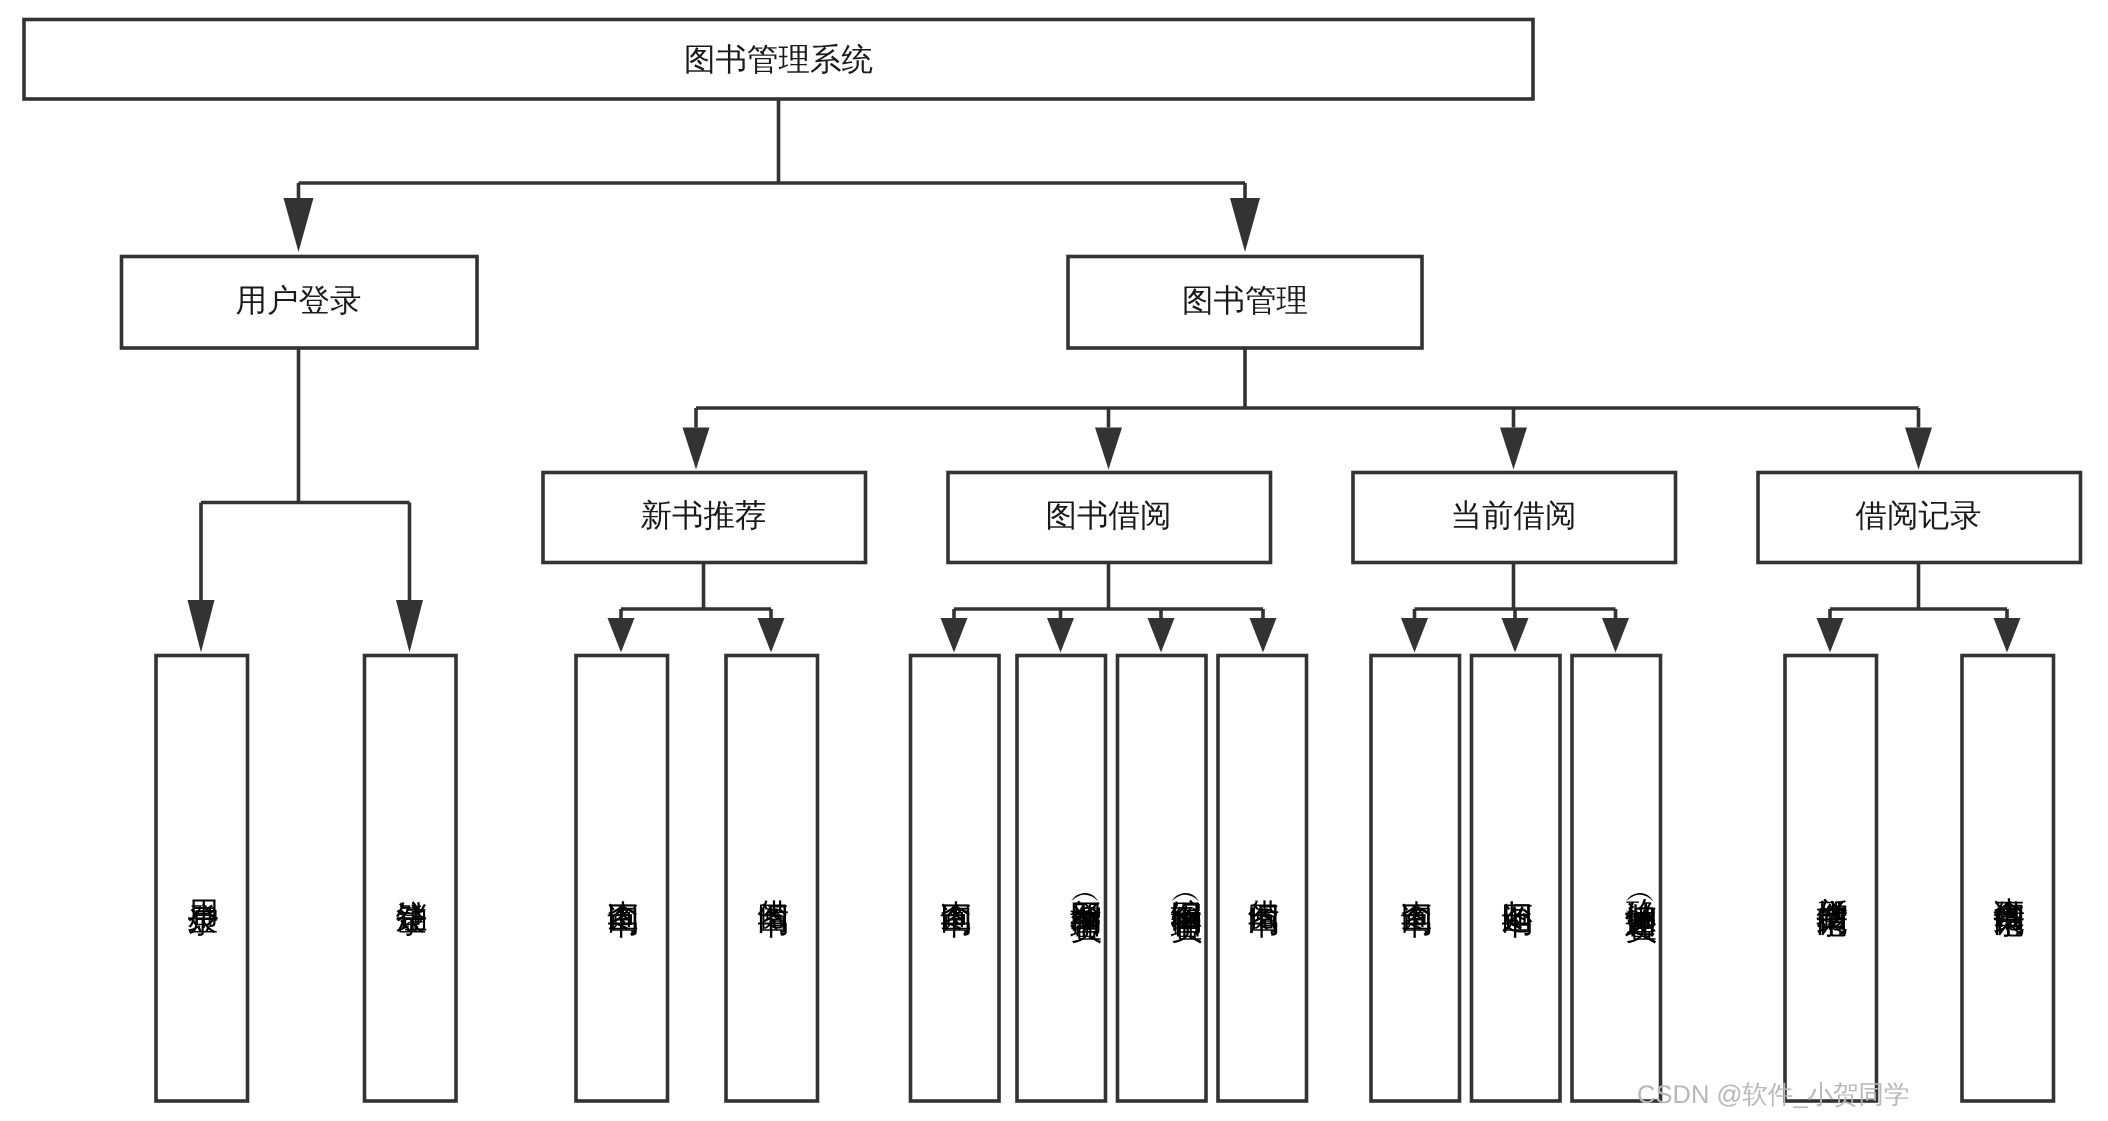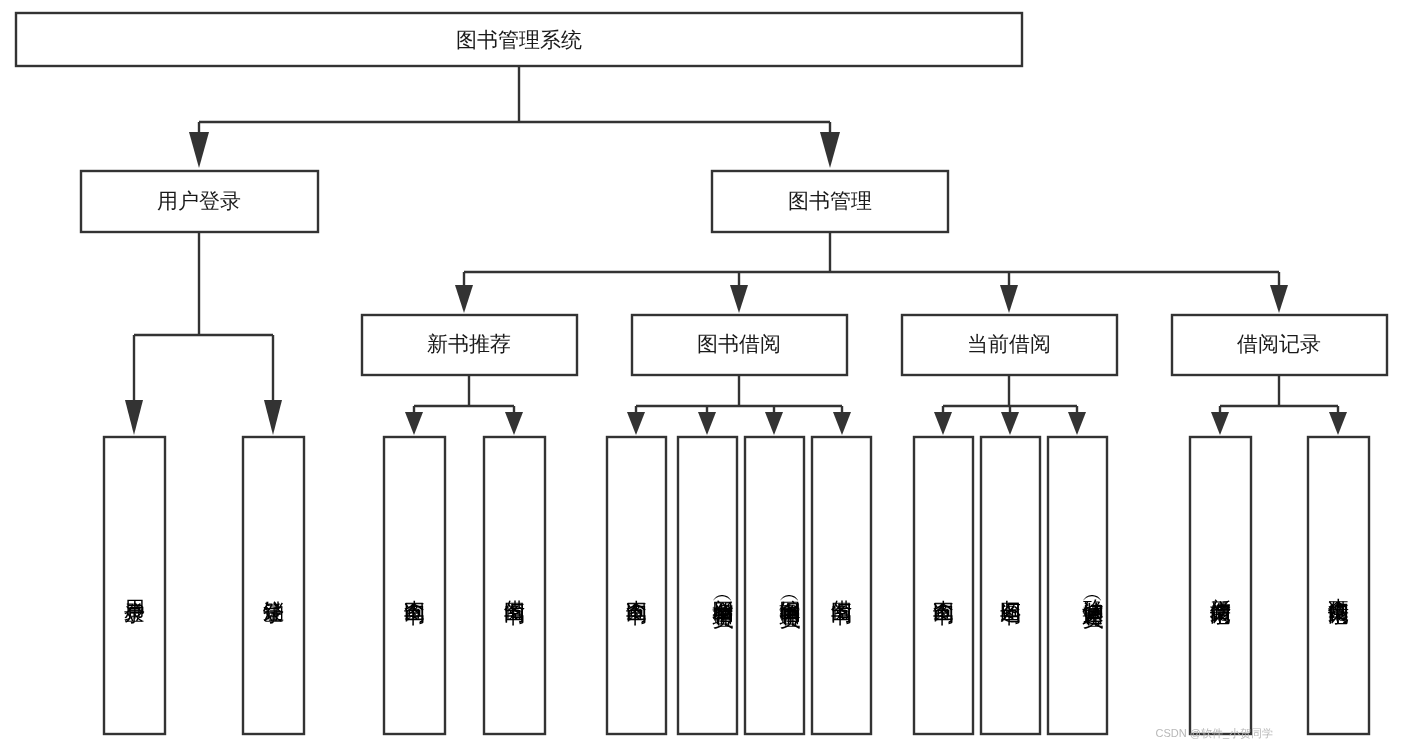--- a/index.html
+++ b/index.html
@@ -48,21 +48,21 @@
   }
   .arrow-head {
     fill: #333333;
     stroke: none;
   }
   .watermark {
     position: absolute;
     right: 8px;
     bottom: 6px;
     font-family: "Liberation Sans", "DejaVu Sans", sans-serif;
-    font-size: 11px;
+    font-size: 17px;
     color: #b8b8b8;
     white-space: nowrap;
     user-select: none;
   }
 </style>
 </head>
 <body>
 
 <div id="diagram-root">
   <svg width="1405" height="747" viewBox="0 0 1405 747" xmlns="http://www.w3.org/2000/svg">

